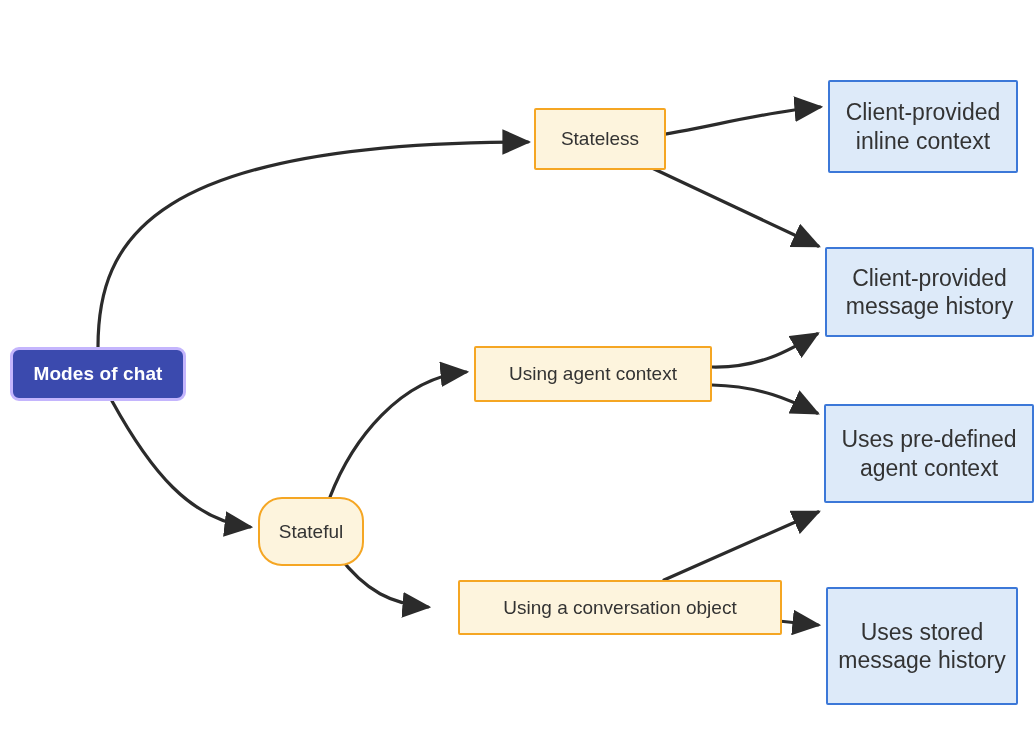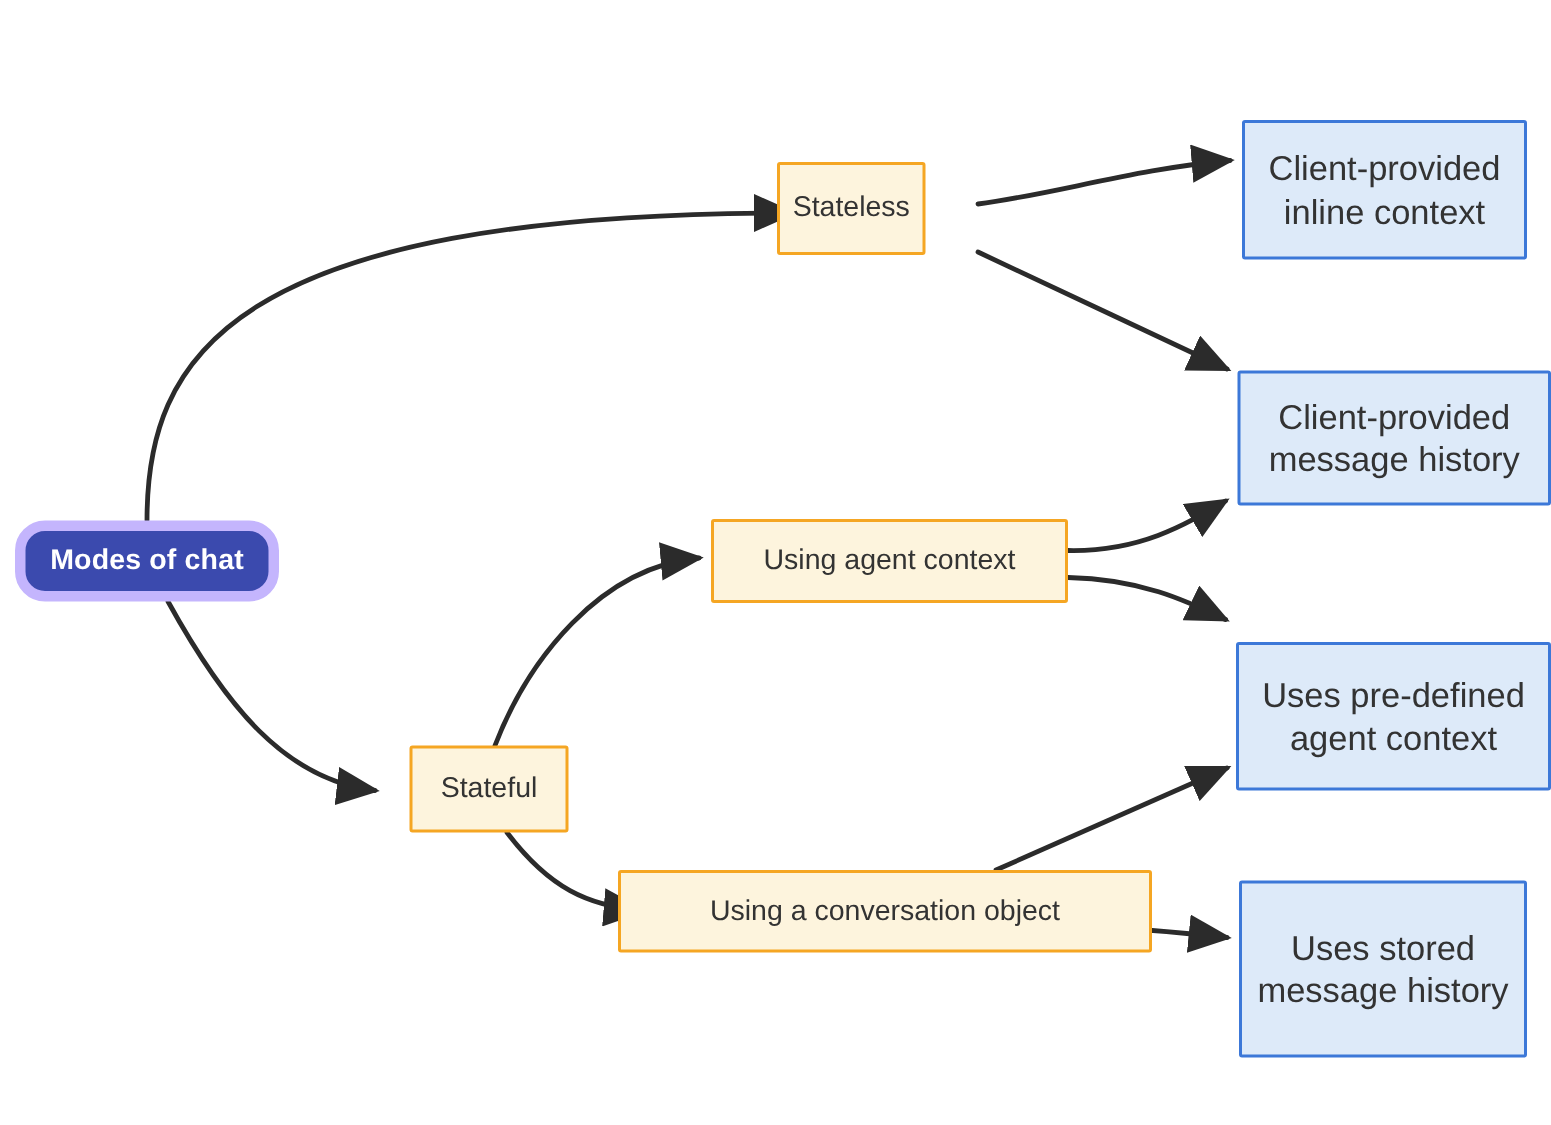--- a/index.html
+++ b/index.html
@@ -32,22 +32,22 @@
     box-sizing: border-box;
     display: flex;
     align-items: center;
     justify-content: center;
     text-align: center;
     line-height: 1.22;
     white-space: pre-line;
   }
   .node-root {
     background: #3b4aae;
-    border: 7px solid #c4b5fd;
-    border-radius: 20px;
+    border: 3px solid #c4b5fd;
+    border-radius: 9px;
     color: #ffffff;
     font-size: 19px;
     font-weight: bold;
     letter-spacing: 0.1px;
     align-items: center;
   }
   .node-mid {
     background: #fdf4dd;
     border: 2px solid #f5a623;
     border-radius: 2px;
@@ -86,47 +86,47 @@
         <path d="M 338 555 C 366 592 392 604 428 607" marker-end="url(#arrowhead)"></path>
         <path d="M 664 580 L 818 512" marker-end="url(#arrowhead)"></path>
         <path d="M 752 619 C 780 621 798 623 818 625" marker-end="url(#arrowhead)"></path>
       </g>
   </svg>
 
   <div class="node node-root" style="left: 10px; top: 347px; width: 176px; height: 54px;">
     <span>Modes of chat</span>
   </div>
 
-  <div class="node node-mid" style="left: 518px; top: 108px; width: 99px; height: 62px; text-align: center;">
+  <div class="node node-mid" style="left: 534px; top: 108px; width: 132px; height: 62px; text-align: center;">
     <span>Stateless</span>
   </div>
 
-  <div class="node node-mid" style="left: 273px; top: 497px; width: 106px; height: 58px;">
+  <div class="node node-mid" style="left: 258px; top: 497px; width: 106px; height: 69px; border-radius: 24px;">
     <span>Stateful</span>
   </div>
 
   <div class="node node-mid" style="left: 474px; top: 346px; width: 238px; height: 56px; justify-content: center;">
     <span>Using agent context</span>
   </div>
 
-  <div class="node node-mid" style="left: 412px; top: 580px; width: 356px; height: 55px;">
+  <div class="node node-mid" style="left: 458px; top: 580px; width: 324px; height: 55px;">
     <span>Using a conversation object</span>
   </div>
 
   <div class="node node-leaf" style="left: 828px; top: 80px; width: 190px; height: 93px;">
     <span>Client-provided
 inline context</span>
   </div>
 
   <div class="node node-leaf" style="left: 825px; top: 247px; width: 209px; height: 90px;">
     <span>Client-provided
 message history</span>
   </div>
 
-  <div class="node node-leaf" style="left: 824px; top: 428px; width: 210px; height: 99px;">
+  <div class="node node-leaf" style="left: 824px; top: 404px; width: 210px; height: 99px;">
     <span>Uses pre-defined
 agent context</span>
   </div>
 
   <div class="node node-leaf" style="left: 826px; top: 587px; width: 192px; height: 118px;">
     <span>Uses stored
 message history</span>
   </div>
 
 </div>

